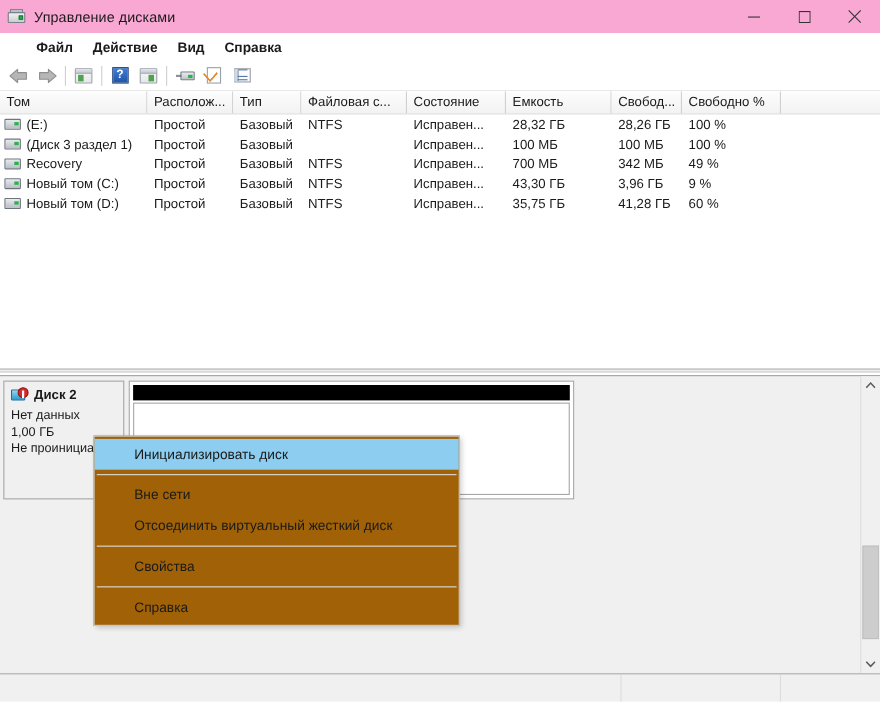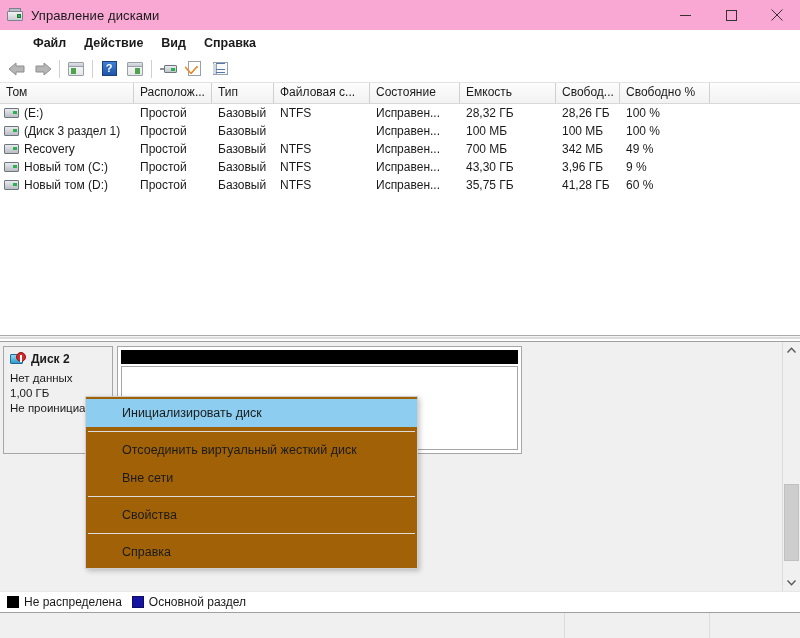--- a/index.html
+++ b/index.html
@@ -658,41 +658,31 @@
         <div class="vs-thumb"></div>
       </div>
       <div class="vs-btn">
         <svg width="9" height="7" viewBox="0 0 9 7">
             <path d="M0.5,1.5 L4.5,5.8 L8.5,1.5" fill="none" stroke="#5a5a5a" stroke-width="1.4"></path>
           </svg>
       </div>
     </div>
   </div>
 
-  <div class="legend">
-    <div class="legend-item">
-      <span class="legend-swatch" style="background:#000000"></span>
-      <span class="legend-label">Не распределена</span>
-    </div>
-    <div class="legend-item">
-      <span class="legend-swatch" style="background:#1414a0"></span>
-      <span class="legend-label">Основной раздел</span>
-    </div>
-  </div>
 
   <div class="statusbar">
     <div class="sb-cell main"></div>
     <div class="sb-cell s1"></div>
     <div class="sb-cell s2"></div>
   </div>
 
   <div class="ctxmenu">
     <div class="ctx-item highlight">Инициализировать диск</div>
     <div class="ctx-sep"></div>
+    <div class="ctx-item">Вне сети</div>
     <div class="ctx-item">Отсоединить виртуальный жесткий диск</div>
-    <div class="ctx-item">Вне сети</div>
     <div class="ctx-sep"></div>
     <div class="ctx-item">Свойства</div>
     <div class="ctx-sep"></div>
     <div class="ctx-item">Справка</div>
   </div>
 
 </div>
 
 </body></html>

